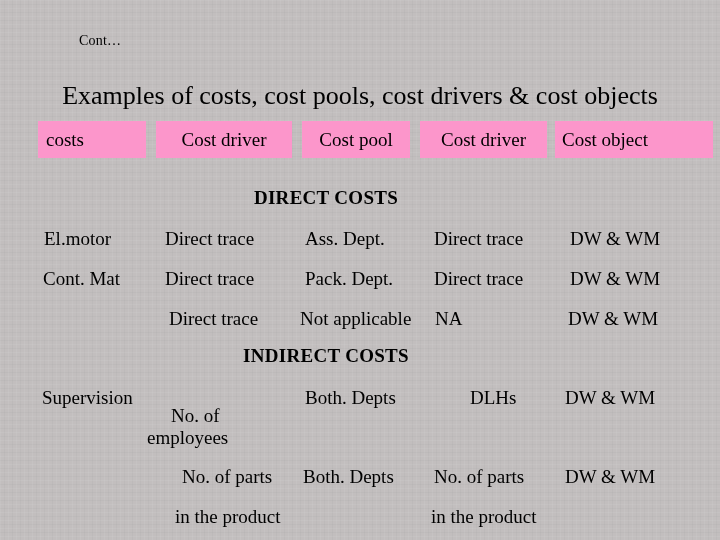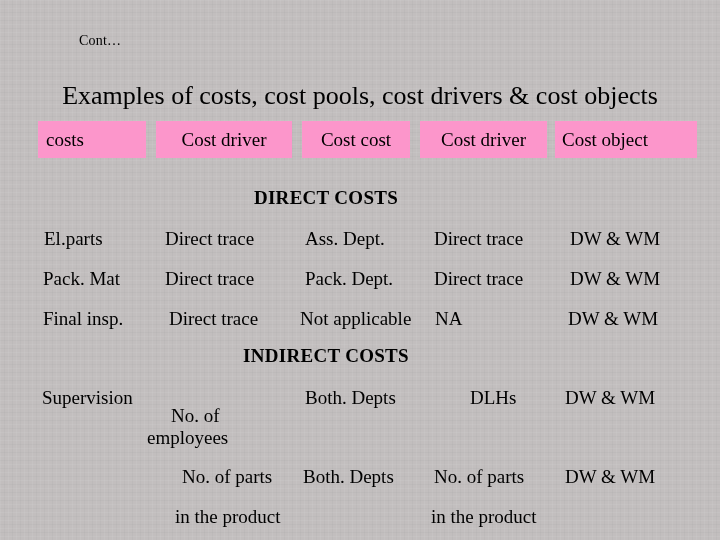--- a/index.html
+++ b/index.html
@@ -74,21 +74,21 @@
     white-space: nowrap;
     overflow: hidden;
     text-align: right;
   }
   .hdr-box > span { display: inline-block; }
 
   .hdr-costs       { left: 38px;  width: 108px; padding-left: 8px;  justify-content: flex-start; }
   .hdr-driver1     { left: 156px; width: 136px; justify-content: center; }
   .hdr-pool        { left: 302px; width: 108px; justify-content: center; }
   .hdr-driver2     { left: 420px; width: 127px; justify-content: center; }
-  .hdr-object      { left: 555px; width: 142px; padding-left: 7px; justify-content: flex-start; }
+  .hdr-object      { left: 555px; width: 158px; padding-left: 7px; justify-content: flex-start; }
 
   
   .section-head {
     position: absolute;
     left: 0;
     width: 652px;
     text-align: center;
     font-weight: bold;
     font-size: 19px;
     line-height: 22px;
@@ -162,50 +162,49 @@
   <div class="slide-title">Examples of costs, cost pools, cost drivers &amp; cost objects</div>
 
   <div class="header-row">
     <div class="hdr-box hdr-costs">
       <span>costs</span>
     </div>
     <div class="hdr-box hdr-driver1">
       <span>Cost driver</span>
     </div>
     <div class="hdr-box hdr-pool">
-      <span>Cost cost</span>
+      <span>Cost pool</span>
     </div>
     <div class="hdr-box hdr-driver2">
       <span>Cost driver</span>
     </div>
     <div class="hdr-box hdr-object">
       <span>Cost object</span>
     </div>
   </div>
 
   <div class="section-head sec-direct">DIRECT COSTS</div>
 
   <div class="row r-d1">
-    <span class="cell c1">El.parts</span>
+    <span class="cell c1">El.motor</span>
     <span class="cell c2">Direct trace</span>
     <span class="cell c3">Ass. Dept.</span>
     <span class="cell c4">Direct trace</span>
     <span class="cell c5">DW &amp; WM</span>
   </div>
 
   <div class="row r-d2">
-    <span class="cell c1-r2">Pack. Mat</span>
+    <span class="cell c1-r2">Cont. Mat</span>
     <span class="cell c2">Direct trace</span>
     <span class="cell c3">Pack. Dept.</span>
     <span class="cell c4">Direct trace</span>
     <span class="cell c5">DW &amp; WM</span>
   </div>
 
   <div class="row r-d3">
-    <span class="cell c1-r2">Final insp.</span>
     <span class="cell c2-r3">Direct trace</span>
     <span class="cell c3-r3">Not applicable</span>
     <span class="cell c4-r3">NA</span>
     <span class="cell c5-r3">DW &amp; WM</span>
   </div>
 
   <div class="section-head sec-indirect">INDIRECT COSTS</div>
 
   <div class="row r-i1">
     <span class="cell c1-i">Supervision</span>

